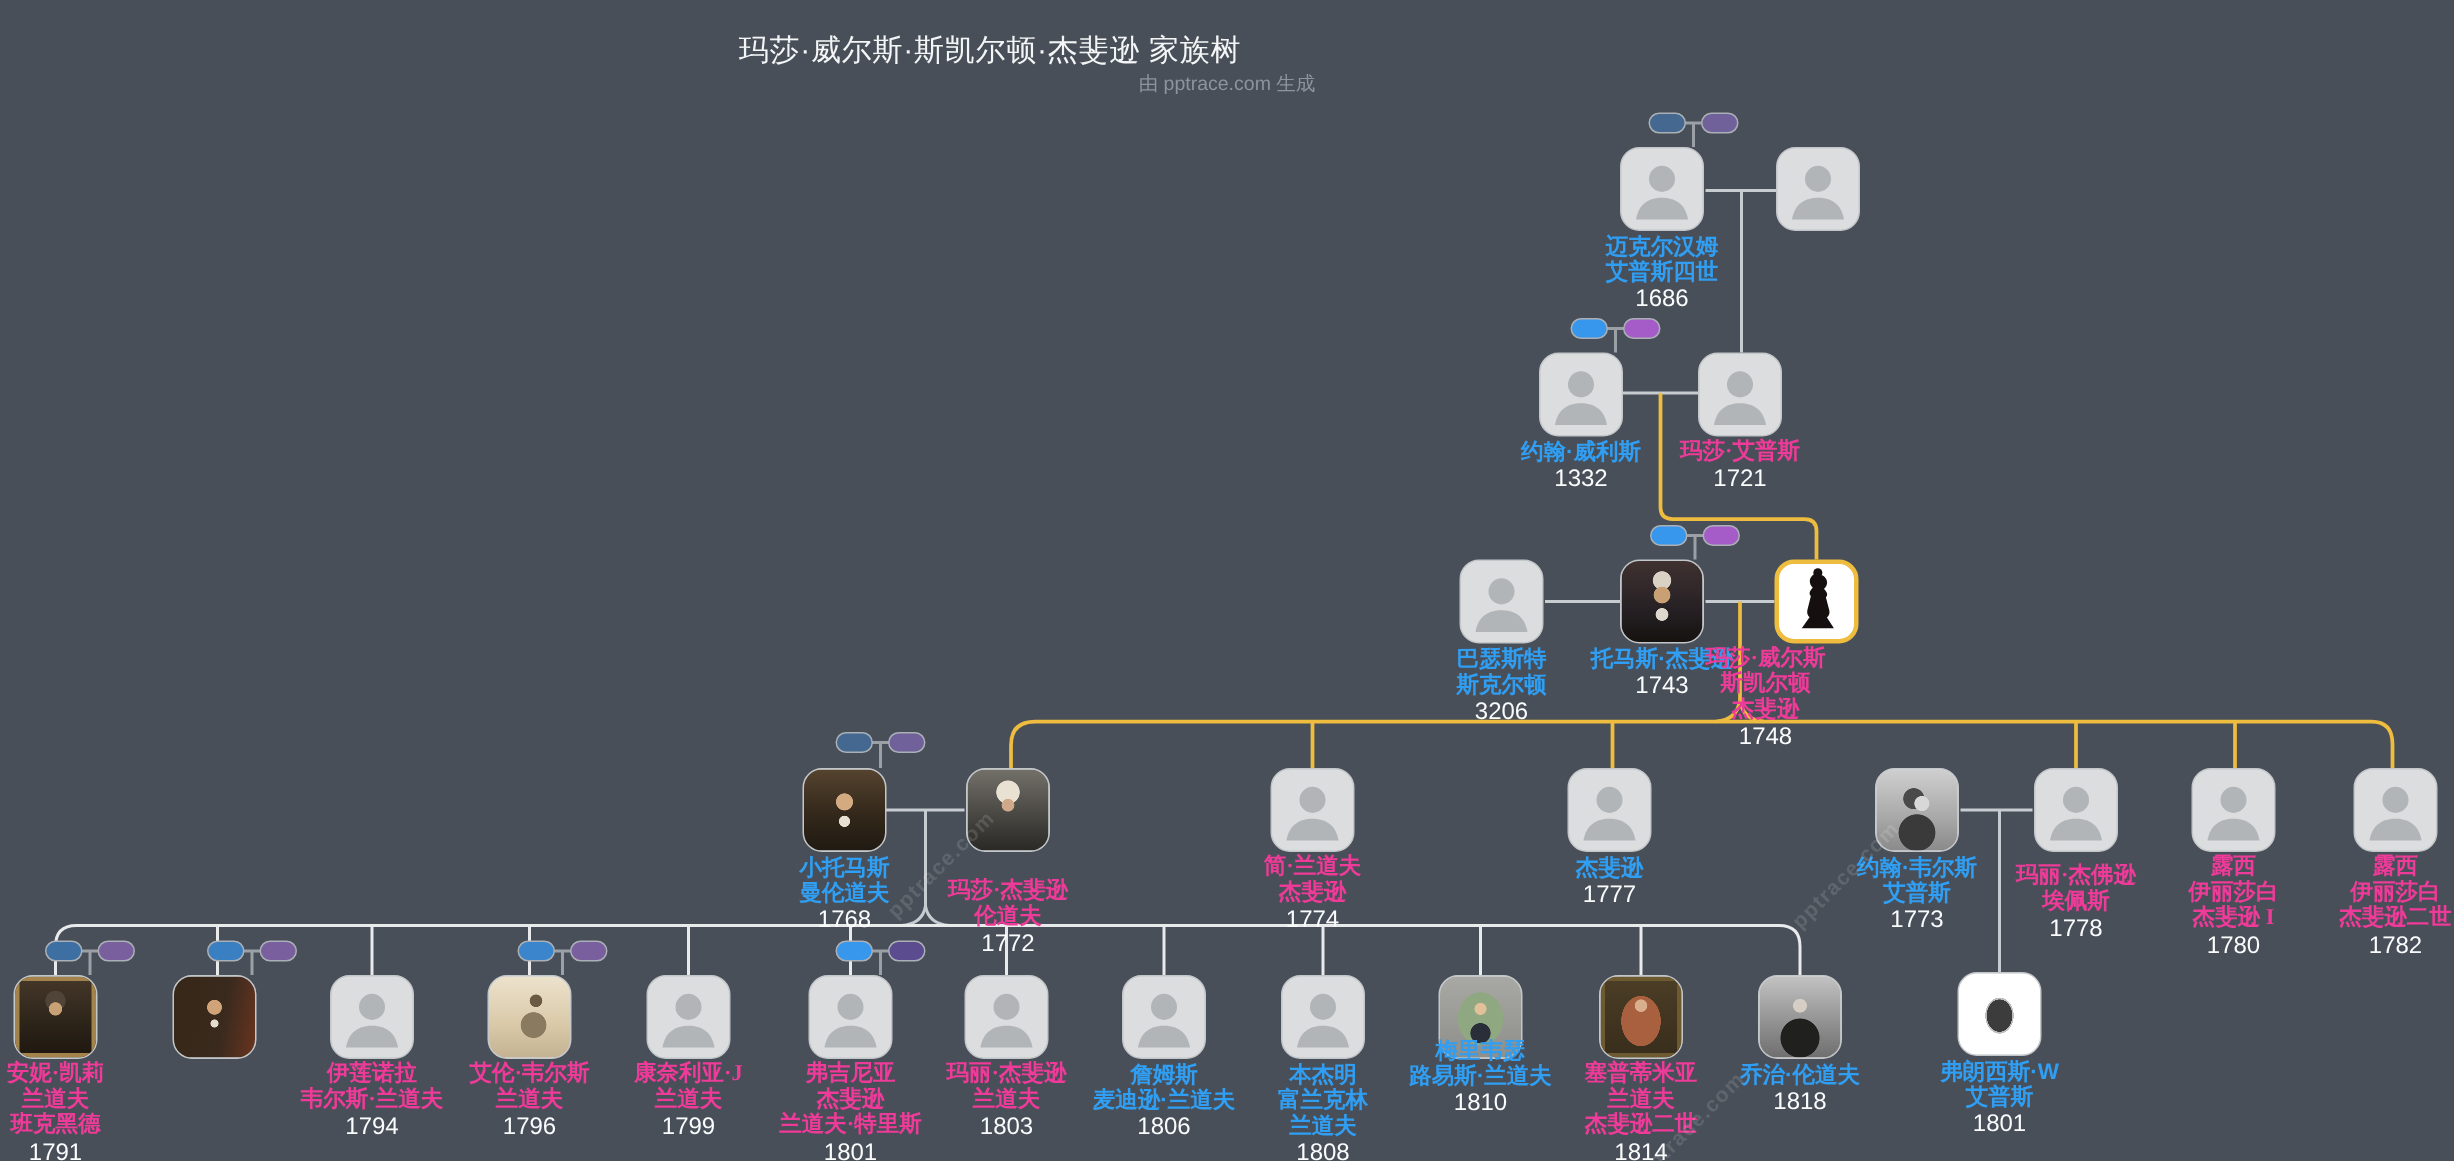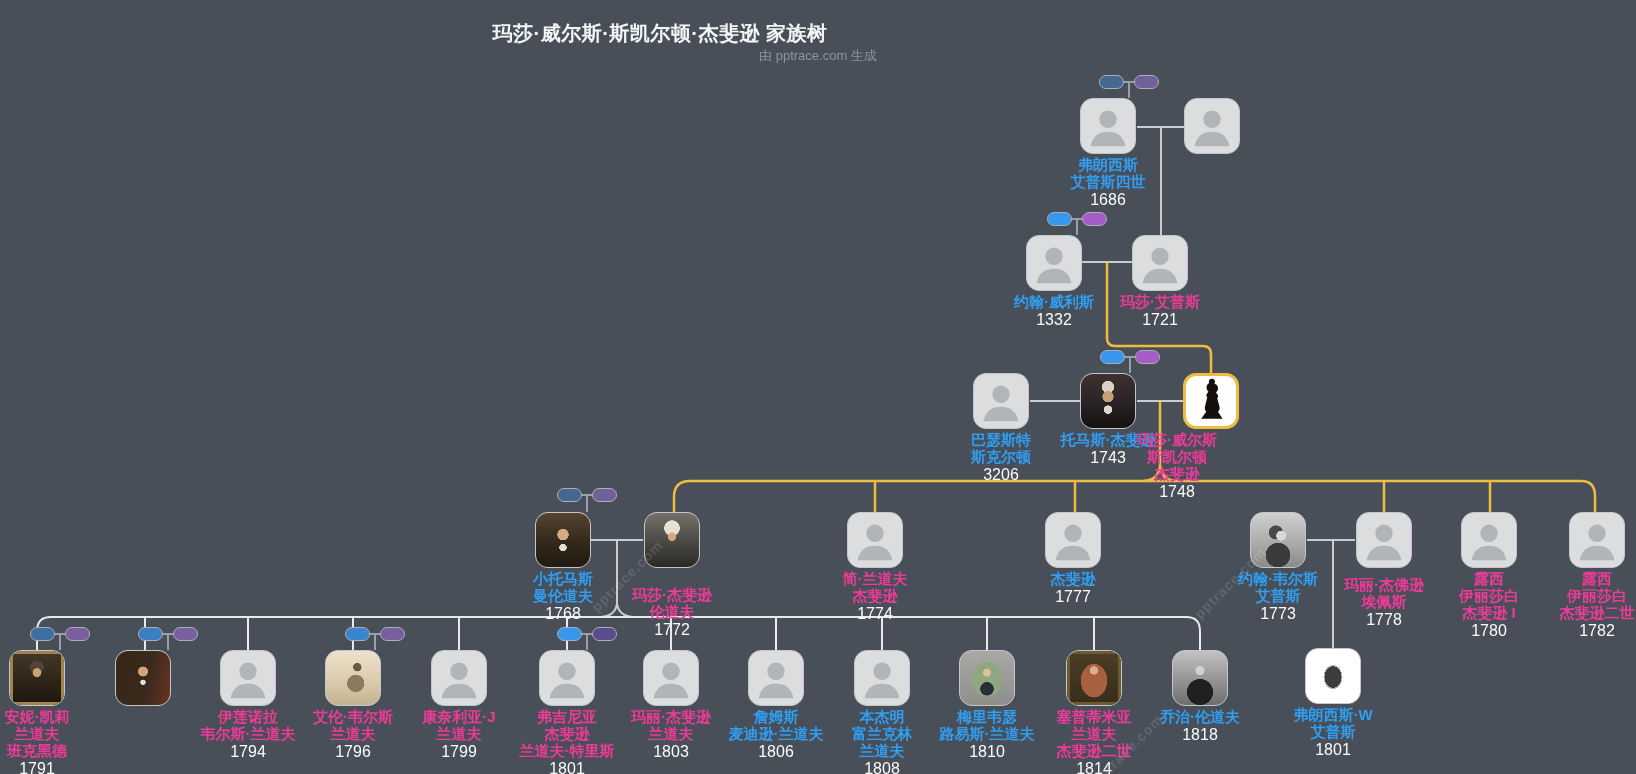--- a/index.html
+++ b/index.html
@@ -1,31 +1,31 @@
 <!DOCTYPE html>
 <html><head>
 <meta charset="utf-8">
 <style>
   html,body{margin:0;padding:0;}
   body{font-family:"Liberation Sans","DejaVu Sans",sans-serif;}
   #stage{position:relative;width:1636px;height:774px;background:#484f58;overflow:hidden;}
   .page-title{position:absolute;left:0;top:20px;width:1320px;text-align:center;
-    color:#f3f5f6;font-size:20px;font-weight:700;letter-spacing:.5px;}
+    color:#f3f5f6;font-size:20px;font-weight:400;letter-spacing:.5px;}
   .page-subtitle{position:absolute;left:0;top:47px;width:1636px;text-align:center;
     color:#8d949d;font-size:13px;font-weight:400;}
   #lines{position:absolute;left:0;top:0;}
   .pbox{position:absolute;width:56px;height:56px;border-radius:13px;background:#dbdddf;
     border:1px solid #c4c7ca;box-sizing:border-box;overflow:hidden;cursor:pointer;}
   .pbox.focal{border:3px solid #eebc3e;background:#ffffff;}
   .pbox svg{display:block;width:100%;height:100%;}
   .photo{position:absolute;left:0;top:0;right:0;bottom:0;}
   .plabel{position:absolute;width:170px;text-align:center;font-weight:700;
     font-size:15px;line-height:17px;pointer-events:none;white-space:nowrap;}
   .plabel .m{color:#2f9ef3;}
-  .plabel .f{color:#ee3a98;}
+  .plabel .f{color:#ee3a98;font-family:Liberation Serif, serif;}
   .plabel .year{color:#fafbfc;font-size:16px;font-weight:500;margin-top:1px;}
   .pill{position:absolute;width:25px;height:14px;border-radius:7px;border:1px solid #aab0b6;
     box-sizing:border-box;cursor:pointer;}
   .pill-link{position:absolute;height:2px;background:#9aa0a6;}
   .pill-drop{position:absolute;width:2px;background:#9aa0a6;}
   .wm{position:absolute;color:rgba(255,255,255,0.13);font-size:14px;font-weight:700;
     transform:rotate(-45deg);letter-spacing:1px;pointer-events:none;}
   
   .ph-tj{background:
     radial-gradient(circle at 50% 42%,#c99f74 0 13%,rgba(201,159,116,0) 14%),
@@ -113,21 +113,21 @@
       <path d="M1384 481 V512" fill="none" stroke="#eebc3e" stroke-width="2.5" stroke-linejoin="round"></path>
       <path d="M1490 481 V512" fill="none" stroke="#eebc3e" stroke-width="2.5" stroke-linejoin="round"></path>
     </svg>
 <div class="pbox" style="left: 1080px; top: 98px;">
       <svg viewBox="0 0 56 56">
         <circle cx="28" cy="21" r="9" fill="#b2b5b8"></circle>
         <path d="M10 49c2-11 9-15 18-15s16 4 18 15z" fill="#b2b5b8"></path>
       </svg>
     </div>
     <div class="plabel" style="left: 1023px; top: 156px;">
-      <div class="m">弗朗西斯</div>
+      <div class="m">迈克尔汉姆</div>
       <div class="m">艾普斯四世</div>
       <div class="year">1686</div>
     </div>
     <div class="pbox" style="left: 1184px; top: 98px;">
       <svg viewBox="0 0 56 56">
         <circle cx="28" cy="21" r="9" fill="#b2b5b8"></circle>
         <path d="M10 49c2-11 9-15 18-15s16 4 18 15z" fill="#b2b5b8"></path>
       </svg>
     </div>
     <div class="pbox" style="left: 1026px; top: 235px;">
@@ -344,21 +344,21 @@
     </div>
     <div class="plabel" style="left: 797px; top: 708px;">
       <div class="m">本杰明</div>
       <div class="m">富兰克林</div>
       <div class="m">兰道夫</div>
       <div class="year">1808</div>
     </div>
     <div class="pbox" style="left: 959px; top: 650px;">
       <div class="photo ph-mlr"></div>
     </div>
-    <div class="plabel" style="left: 902px; top: 708px;">
+    <div class="plabel" style="left: 902px; top: 692px;">
       <div class="m">梅里韦瑟</div>
       <div class="m">路易斯·兰道夫</div>
       <div class="year">1810</div>
     </div>
     <div class="pbox" style="left: 1066px; top: 650px;">
       <div class="photo ph-sept"></div>
     </div>
     <div class="plabel" style="left: 1009px; top: 708px;">
       <div class="f">塞普蒂米亚</div>
       <div class="f">兰道夫</div>

